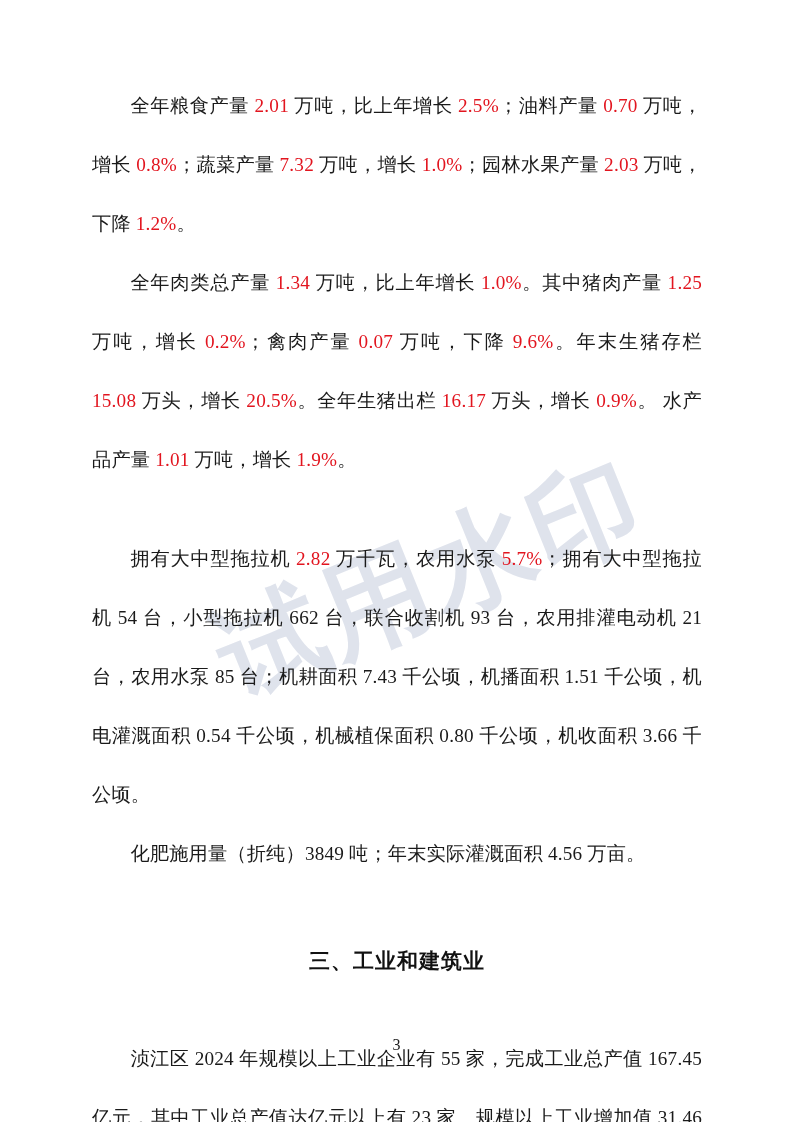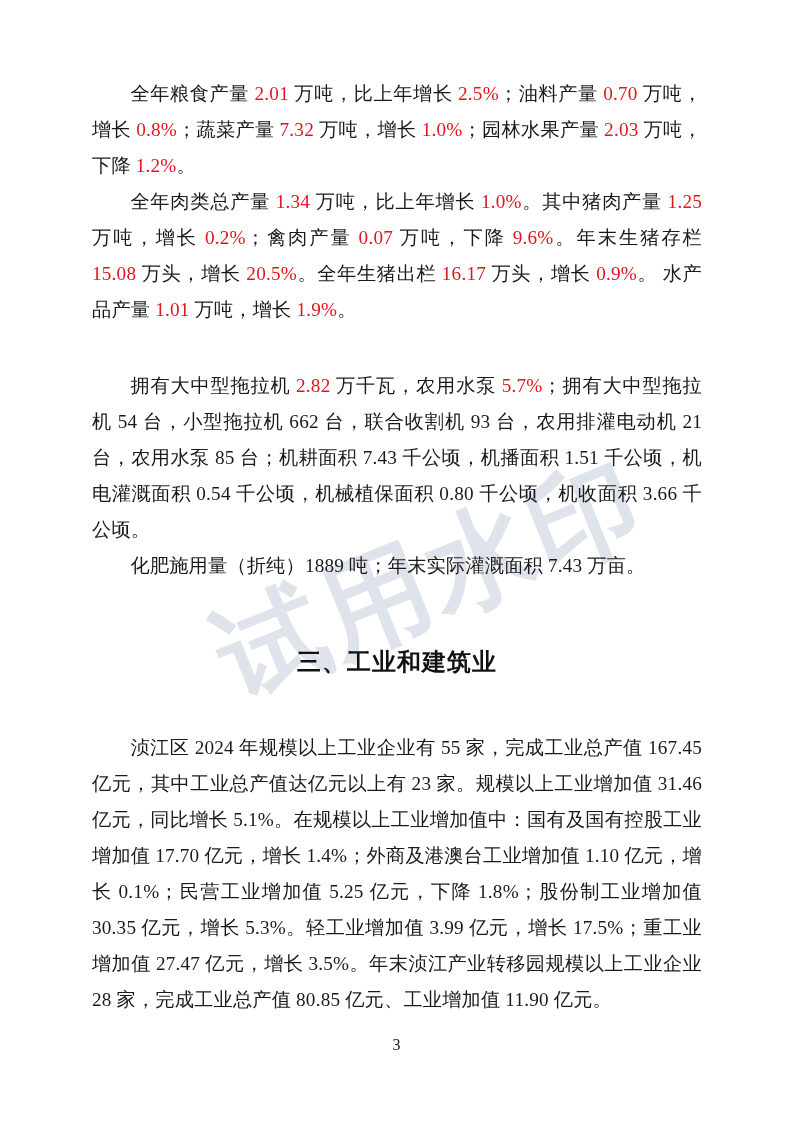--- a/index.html
+++ b/index.html
@@ -44,31 +44,31 @@
     position: absolute;
     left: 92px;
     top: 76px;
     width: 610px;
     z-index: 10;
   }
   p.para {
     margin: 0;
     padding: 0;
     font-size: 19.2px;
-    line-height: 36px;
+    line-height: 59px;
     color: #1a1a1a;
     text-align: justify;
     text-justify: inter-ideograph;
     text-indent: 2em;
     letter-spacing: 0.2px;
   }
   h2.heading {
     margin: 0;
     padding: 0;
-    font-size: 24px;
+    font-size: 21px;
     font-weight: 700;
     line-height: 44px;
     color: #111111;
     text-align: center;
     text-indent: 0;
     letter-spacing: 1px;
   }
   .spacer-sm { height: 40px; }
   .spacer-head-top { height: 56px; }
   .spacer-head-bot { height: 46px; }
@@ -101,21 +101,21 @@
   <div class="content">
 
     <p class="para"><span>全年粮食产量 </span><span class="num lat">2.01</span><span> 万吨，比上年增长 </span><span class="num lat">2.5%</span><span>；油料产量 </span><span class="num lat">0.70</span><span> 万吨，增长 </span><span class="num lat">0.8%</span><span>；蔬菜产量 </span><span class="num lat">7.32</span><span> 万吨，增长 </span><span class="num lat">1.0%</span><span>；园林水果产量 </span><span class="num lat">2.03</span><span> 万吨，下降 </span><span class="num lat">1.2%</span><span>。</span></p>
 
     <p class="para"><span>全年肉类总产量 </span><span class="num lat">1.34</span><span> 万吨，比上年增长 </span><span class="num lat">1.0%</span><span>。其中猪肉产量 </span><span class="num lat">1.25</span><span> 万吨，增长 </span><span class="num lat">0.2%</span><span>；禽肉产量 </span><span class="num lat">0.07</span><span> 万吨，下降 </span><span class="num lat">9.6%</span><span>。年末生猪存栏 </span><span class="num lat">15.08</span><span> 万头，增长 </span><span class="num lat">20.5%</span><span>。全年生猪出栏 </span><span class="num lat">16.17</span><span> 万头，增长 </span><span class="num lat">0.9%</span><span>。 水产品产量 </span><span class="num lat">1.01</span><span> 万吨，增长 </span><span class="num lat">1.9%</span><span>。</span></p>
 
     <div class="spacer-sm"></div>
 
     <p class="para"><span>拥有大中型拖拉机 </span><span class="num lat">2.82</span><span> 万千瓦，农用水泵 </span><span class="num lat">5.7%</span><span>；拥有大中型拖拉机 54 台，小型拖拉机 662 台，联合收割机 93 台，农用排灌电动机 21 台，农用水泵 85 台；机耕面积 7.43 千公顷，机播面积 1.51 千公顷，机电灌溉面积 0.54 千公顷，机械植保面积 0.80 千公顷，机收面积 3.66 千公顷。</span></p>
 
-    <p class="para">化肥施用量（折纯）1889 吨；年末实际灌溉面积 7.43 万亩。</p>
+    <p class="para">化肥施用量（折纯）3849 吨；年末实际灌溉面积 4.56 万亩。</p>
 
     <div class="spacer-head-top"></div>
 
     <h2 class="heading">三、工业和建筑业</h2>
 
     <div class="spacer-head-bot"></div>
 
     <p class="para">浈江区 2024 年规模以上工业企业有 55 家，完成工业总产值 167.45 亿元，其中工业总产值达亿元以上有 23 家。规模以上工业增加值 31.46 亿元，同比增长 5.1%。在规模以上工业增加值中：国有及国有控股工业增加值 17.70 亿元，增长 1.4%；外商及港澳台工业增加值 1.10 亿元，增长 0.1%；民营工业增加值 5.25 亿元，下降 1.8%；股份制工业增加值 30.35 亿元，增长 5.3%。轻工业增加值 3.99 亿元，增长 17.5%；重工业增加值 27.47 亿元，增长 3.5%。年末浈江产业转移园规模以上工业企业 28 家，完成工业总产值 80.85 亿元、工业增加值 11.90 亿元。</p>
 
   </div>

